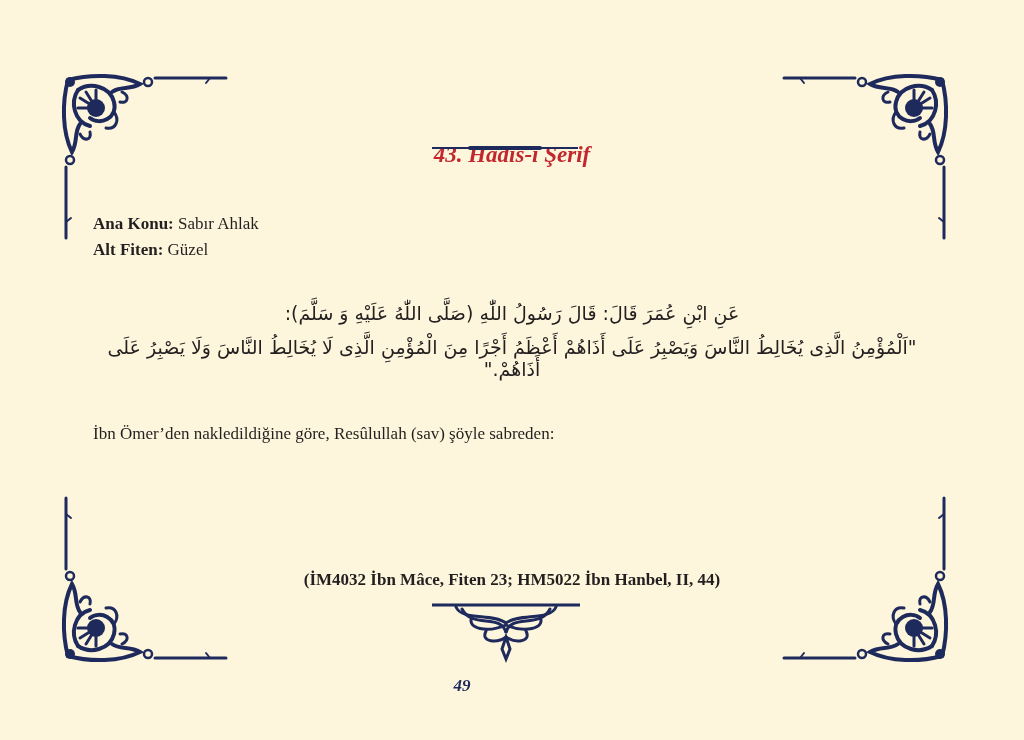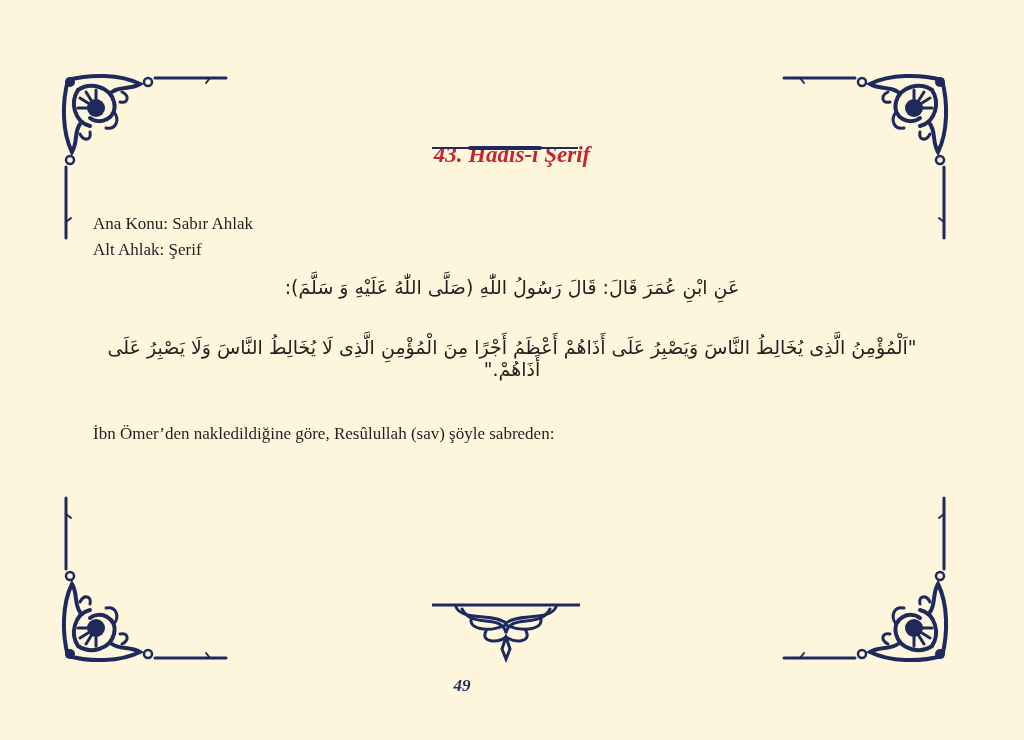--- a/index.html
+++ b/index.html
@@ -25,29 +25,29 @@
   }
   .title-rule {
     position: absolute; left: 432px; top: 147px; width: 146px; height: 2px;
     background: #1f2a5c;
   }
   .title-rule::after {
     content: ""; position: absolute; left: 36px; top: -1px; width: 74px; height: 4px;
     background: #1f2a5c; border-radius: 2px;
   }
   .meta { position: absolute; left: 93px; font-size: 17px; line-height: 24px; }
-  .meta b { font-weight: normal; text-align: center; }
+  .meta b { font-weight: bold; text-align: center; }
   .meta-1 { top: 212px; }
   .meta-2 { top: 238px; }
 
   .arabic {
     position: absolute; left: 80px; width: 864px; text-align: center;
     direction: rtl; font-family: "DejaVu Sans", sans-serif; font-size: 19px; color: #231f20;
   }
-  .arabic-1 { top: 276px; }
+  .arabic-1 { top: 302px; }
   .arabic-2 { top: 336px; }
 
   .tr-intro {
     position: absolute; left: 93px; top: 424px; font-size: 17px; width: 860px;
   }
   .tr-quote {
     position: absolute; left: 93px; top: 448px; width: 850px;
     font-size: 17px; font-style: italic; line-height: 24px;
   }
   .source {
@@ -147,29 +147,30 @@
   </div>
 
   <div class="title">43. Hadis-i Şerif</div>
   <div class="title-rule"></div>
 
   <div class="meta meta-1">
     <b>Ana Konu:</b>
     <span>Sabır Ahlak</span>
   </div>
   <div class="meta meta-2">
-    <b>Alt Ahlak:</b>
-    <span>Şerif</span>
+    <b>Alt Fiten:</b>
+    <span>Güzel</span>
   </div>
 
   <div class="arabic arabic-1">عَنِ ابْنِ عُمَرَ قَالَ: قَالَ رَسُولُ اللّٰهِ (صَلَّى اللّٰهُ عَلَيْهِ وَ سَلَّمَ):</div>
   <div class="arabic arabic-2">"اَلْمُؤْمِنُ الَّذِى يُخَالِطُ النَّاسَ وَيَصْبِرُ عَلَى أَذَاهُمْ أَعْظَمُ أَجْرًا مِنَ الْمُؤْمِنِ الَّذِى لَا يُخَالِطُ النَّاسَ وَلَا يَصْبِرُ عَلَى أَذَاهُمْ."</div>
 
   <div class="tr-intro">İbn Ömer’den nakledildiğine göre, Resûlullah (sav) şöyle sabreden:</div>
 
+  <div class="source">(İM4032 İbn Mâce, Fiten 23; HM5022 İbn Hanbel, II, 44)</div>
 
   <div class="bottom-orn">
     <svg viewBox="0 0 148 60" width="148" height="60" fill="none" stroke="#1f2a5c" stroke-width="3" stroke-linecap="round">
       <line x1="0" y1="2" x2="148" y2="2" stroke-width="3"></line>
       <path d="M24 4 C30 18 60 10 74 20 C88 10 118 18 124 4"></path>
       <path d="M30 6 C40 26 70 10 74 30 C78 10 108 26 118 6"></path>
       <path d="M40 14 C34 26 56 30 74 22 C92 30 114 26 108 14"></path>
       <path d="M54 28 C48 40 66 40 74 34 C82 40 100 40 94 28"></path>
       <path d="M74 34 L70 46 L74 56 L78 46 Z"></path>
     </svg>

